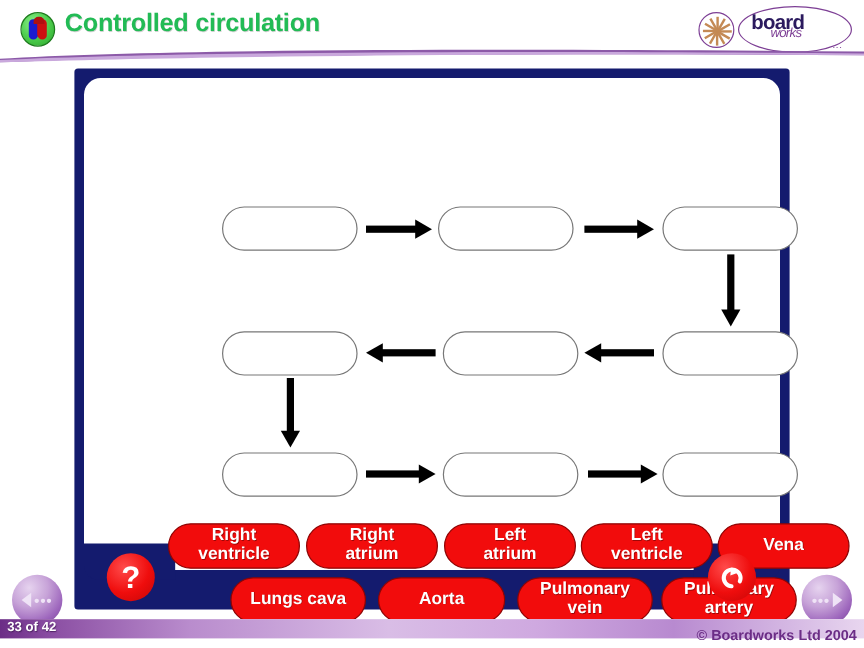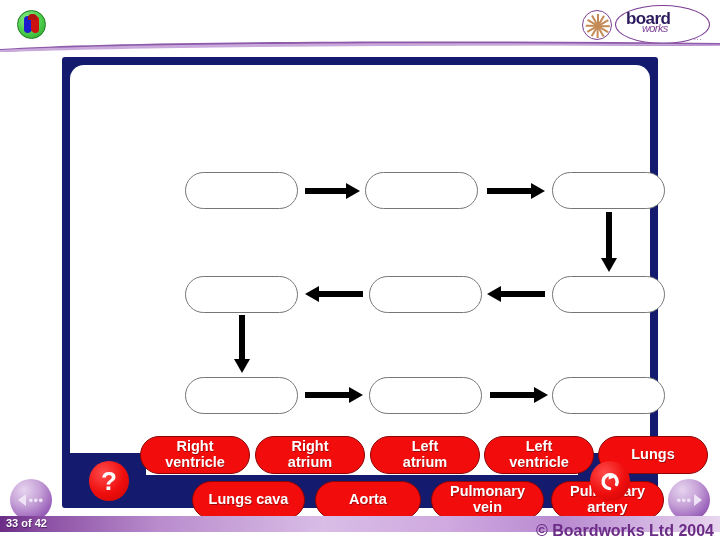--- a/index.html
+++ b/index.html
@@ -200,34 +200,35 @@
       #6b2d86 0%, #8b4fa3 6%, #b98ccd 22%, #d9bde6 45%,
       #cfa9e0 62%, #b88ad0 78%, #d6bae4 92%, #e8d6ef 100%);
   }
   #page-number {
     position: absolute; left: 6px; top: 1px;
     font-size: 11px; font-weight: bold; color: #ffffff;
     text-shadow: 0.5px 0.5px 1px rgba(60,20,80,0.8);
   }
   #copyright {
     position: absolute; right: 6px; top: 6px;
-    font-size: 16px; font-weight: bold; color: #6b2d86;
+    font-size: 12px; font-weight: bold; color: #6b2d86;
   }
 </style>
 </head>
 <body>
 
 <div id="header">
 
   <div id="heart-logo">
     <div class="heart-left"></div>
     <div class="heart-right"></div>
     <div class="heart-top"></div>
   </div>
 
+  <div id="page-title">Controlled circulation</div>
 
   <div id="bw-logo">
     <div id="bw-sun">
         <i style="transform: rotate(0deg);"></i>
         <i style="transform: rotate(30deg);"></i>
         <i style="transform: rotate(60deg);"></i>
         <i style="transform: rotate(90deg);"></i>
         <i style="transform: rotate(120deg);"></i>
         <i style="transform: rotate(150deg);"></i>
         <i style="transform: rotate(180deg);"></i>
@@ -307,21 +308,21 @@
       <div class="chip" style="left: 193px; top: 379px; width: 110px;">
         <span>Right<br>atrium</span>
       </div>
       <div class="chip" style="left: 308px; top: 379px; width: 110px;">
         <span>Left<br>atrium</span>
       </div>
       <div class="chip" style="left: 422px; top: 379px; width: 110px;">
         <span>Left<br>ventricle</span>
       </div>
       <div class="chip" style="left: 536px; top: 379px; width: 110px;">
-        <span>Lungs</span>
+        <span>Vena</span>
       </div>
       <div class="chip" style="left: 130px; top: 424px; width: 113px;">
         <span>Lungs cava</span>
       </div>
       <div class="chip" style="left: 253px; top: 424px; width: 106px;">
         <span>Aorta</span>
       </div>
       <div class="chip" style="left: 369px; top: 424px; width: 113px;">
         <span>Pulmonary<br>vein</span>
       </div>

